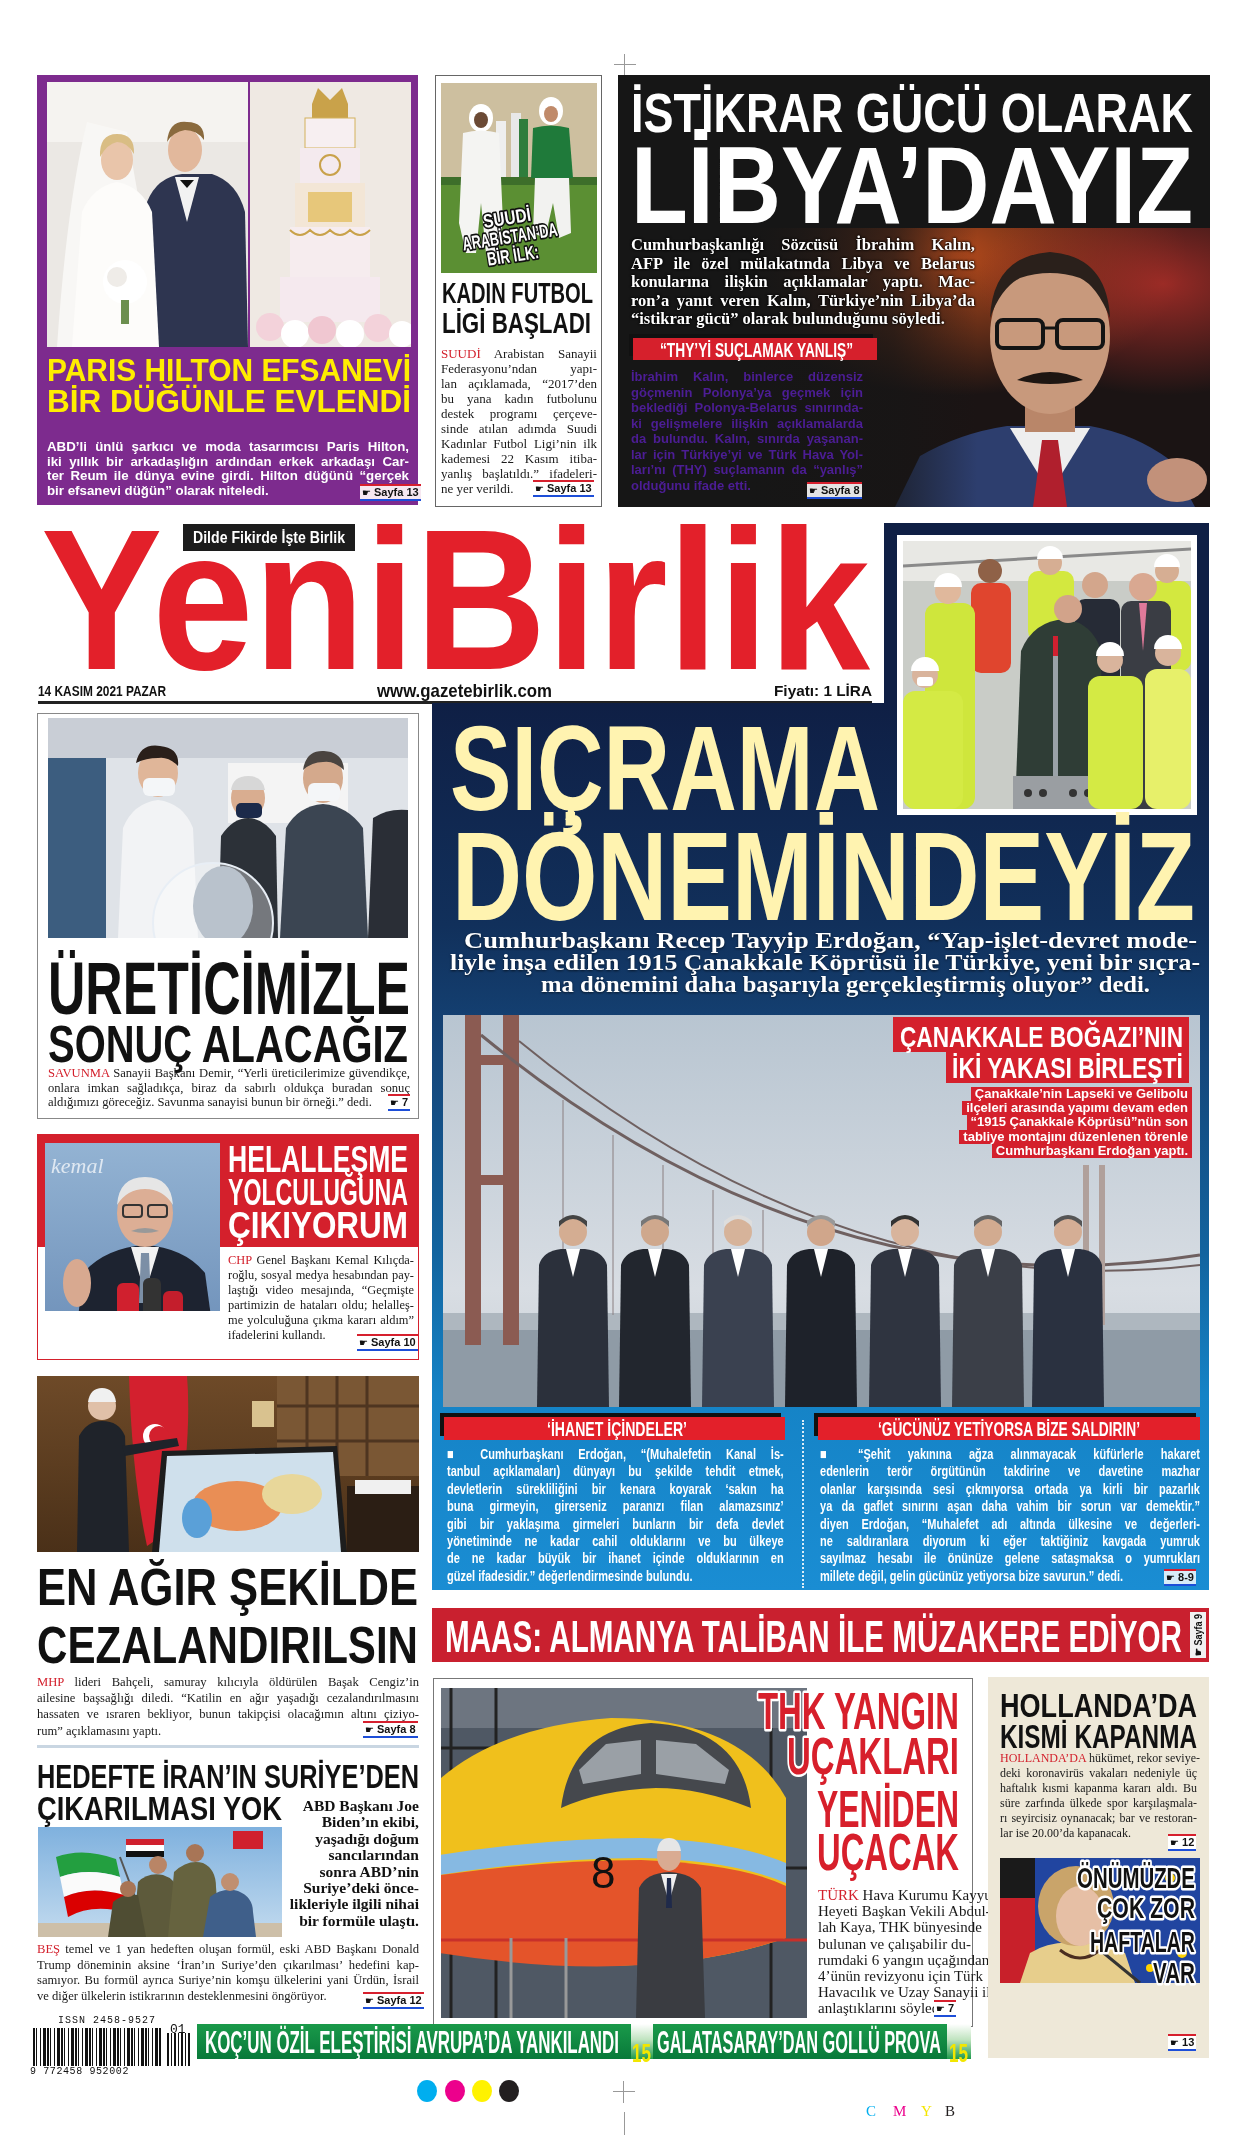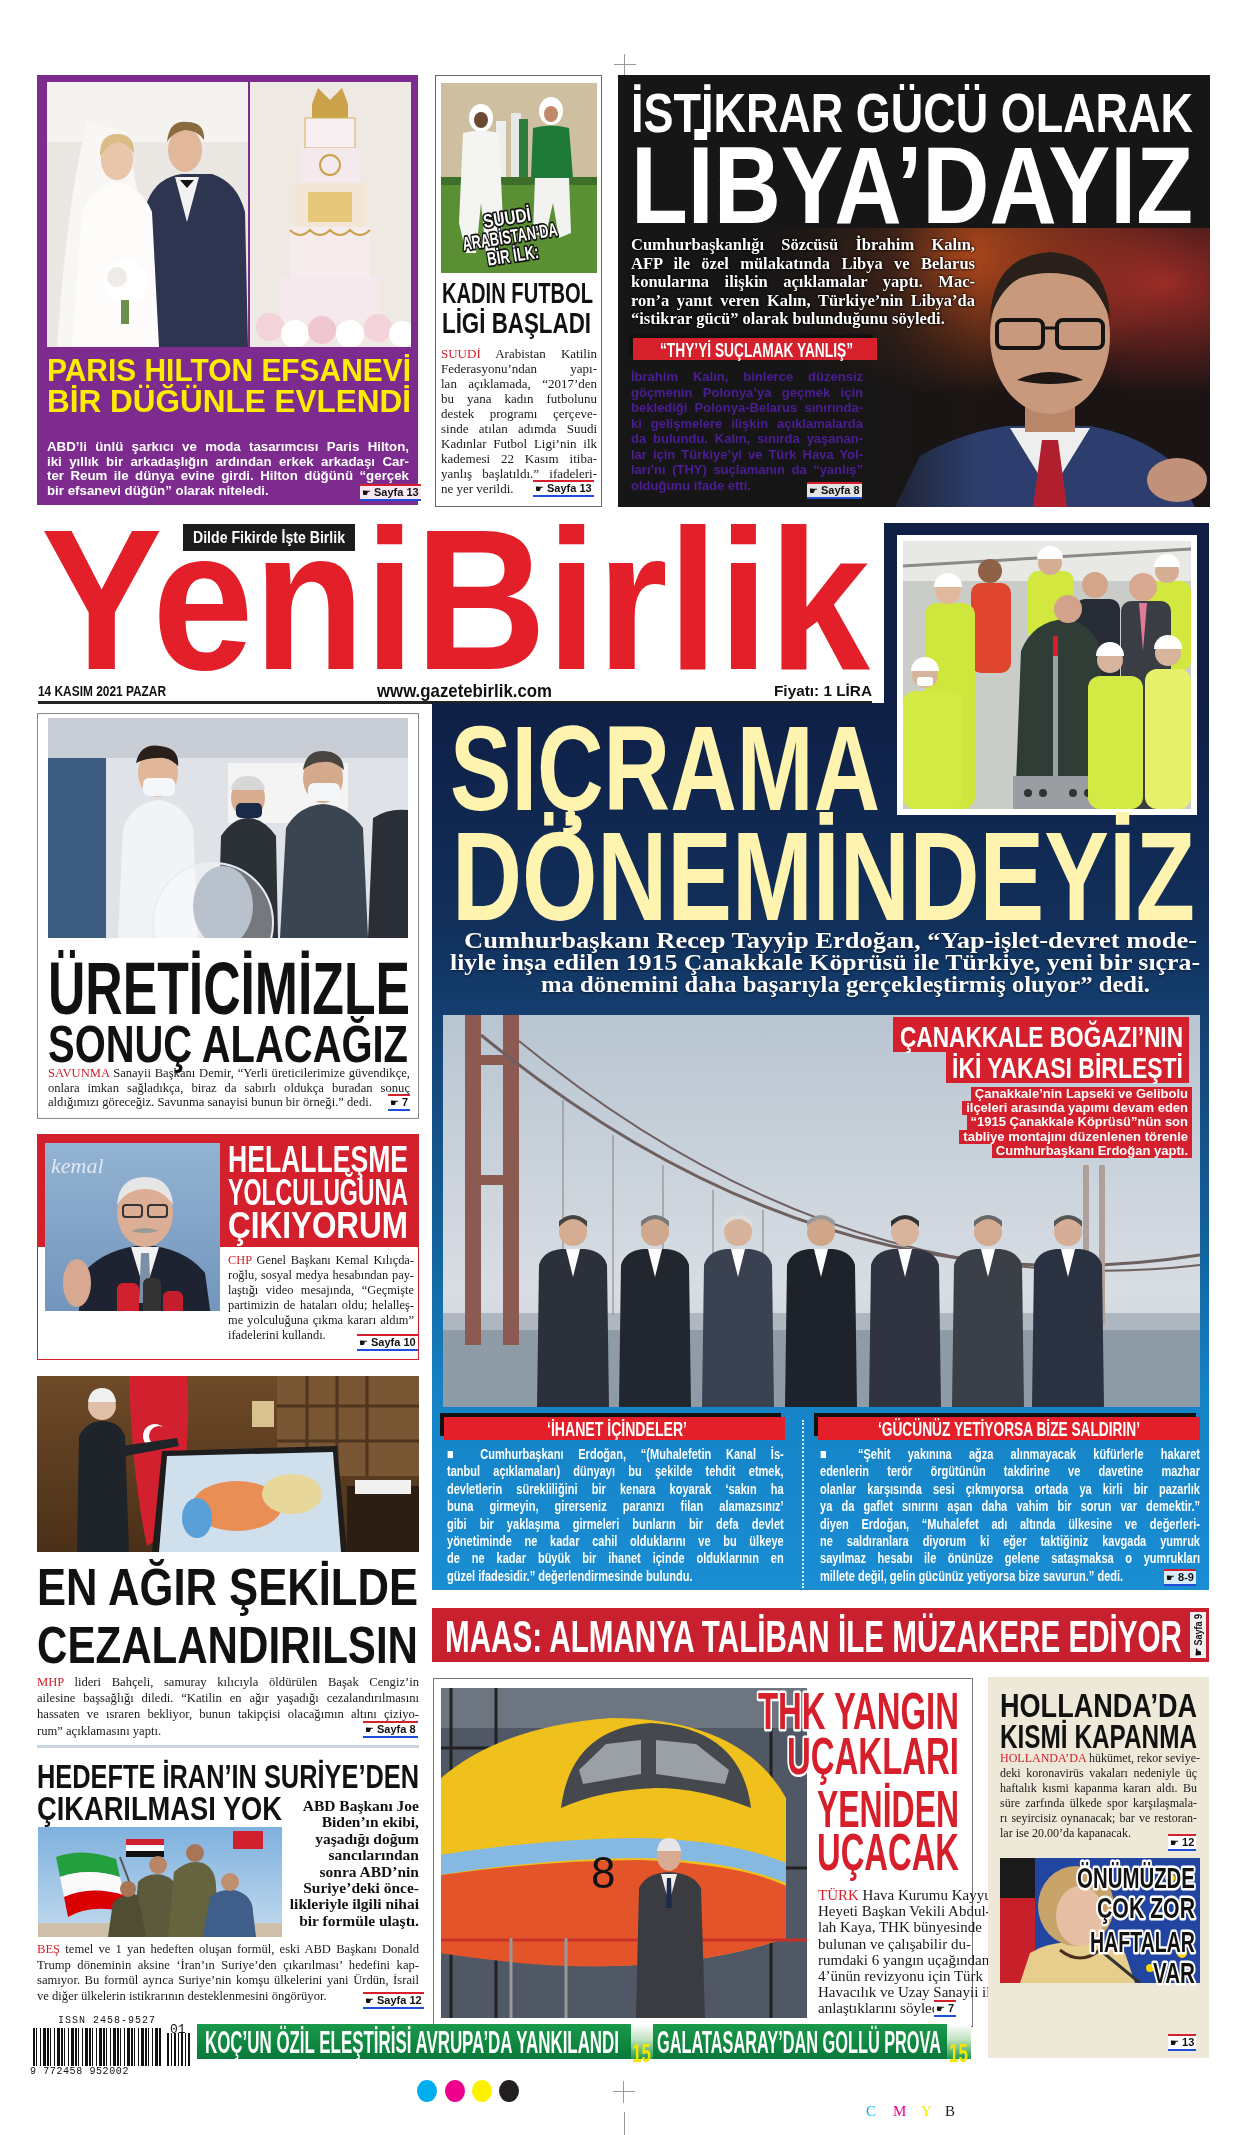--- a/index.html
+++ b/index.html
@@ -112,21 +112,21 @@
     <text class="stroke-k" x="11" y="37" font-size="19" textLength="96" lengthAdjust="spacingAndGlyphs" fill="#fff">ARABİSTAN’DA</text>
     <text class="stroke-k" x="33" y="56" font-size="19" textLength="52" lengthAdjust="spacingAndGlyphs" fill="#fff">BİR İLK:</text>
   </svg>
   <svg class="hl" style="left:442px;top:273px" width="151" height="38">
       <text x="0" y="30" font-size="30" textLength="151" lengthAdjust="spacingAndGlyphs" fill="#111">KADIN FUTBOL</text>
     </svg>
   <svg class="hl" style="left:442px;top:303px" width="149" height="38">
       <text x="0" y="30" font-size="30" textLength="149" lengthAdjust="spacingAndGlyphs" fill="#111">LİGİ BAŞLADI</text>
     </svg>
   <div class="lines serif abs" style="left:441px;top:346px;width:156px;font-size:13px;line-height:15px;color:#1a1a1a">
-    <div><span class="lead">SUUDİ</span> <span>Arabistan Katilin</span></div>
+    <div><span class="lead">SUUDİ</span> <span>Arabistan Sanayii</span></div>
   <div>Federasyonu’ndan yapı-</div>
       <div>lan açıklamada, “2017’den</div>
       <div>bu yana kadın futbolunu</div>
       <div>destek programı çerçeve-</div>
       <div>sinde atılan adımda Suudi</div>
       <div>Kadınlar Futbol Ligi’nin ilk</div>
       <div>kademesi 22 Kasım itiba-</div>
       <div>yanlış başlatıldı.” ifadeleri-</div>
       <div class="last">ne yer verildi.</div>
     </div>

